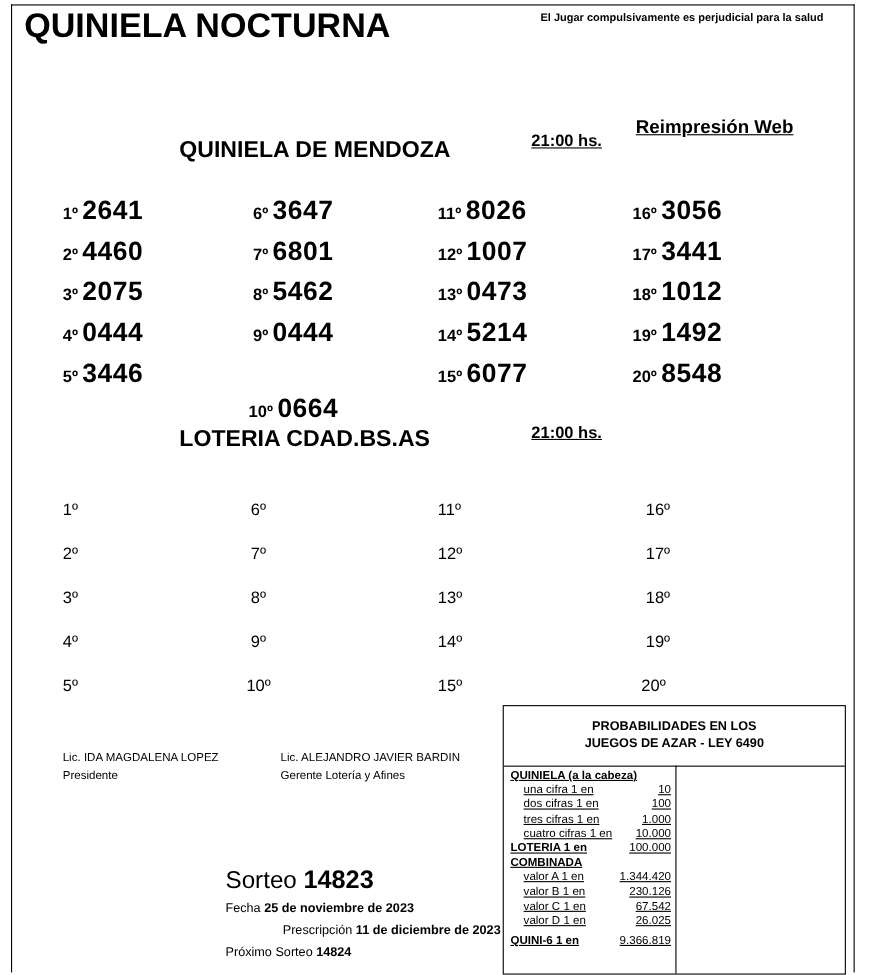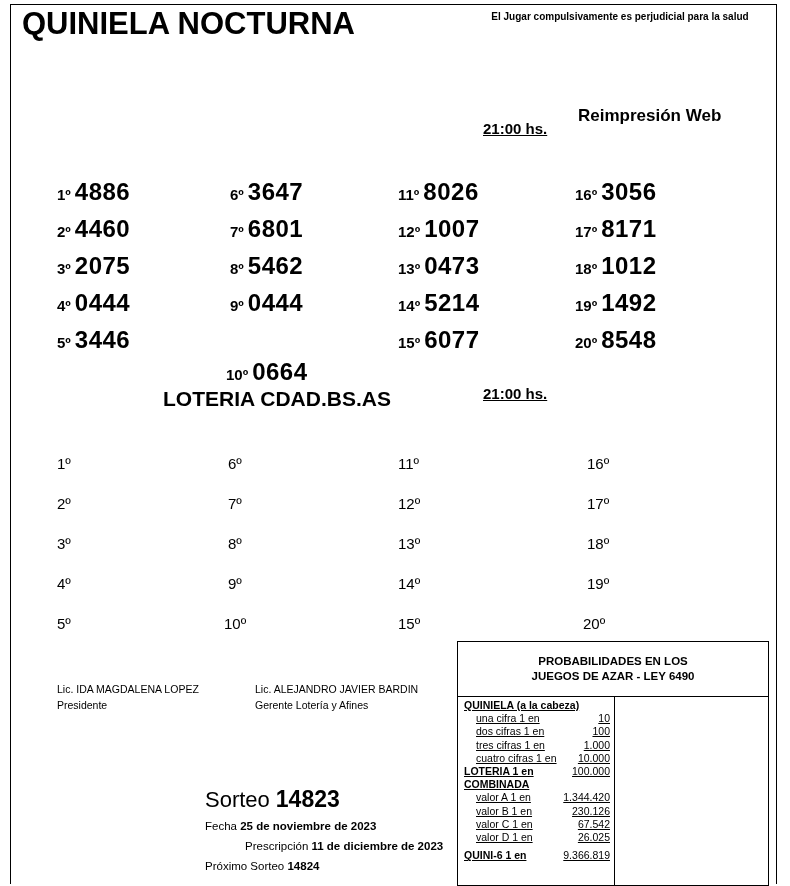--- a/index.html
+++ b/index.html
@@ -49,20 +49,21 @@
     font-weight: bold;
     text-align: center;
     line-height: 14px;
   }
   .reimpresion {
     position: absolute;
     left: 578px;
     top: 106px;
     font-size: 17px;
     font-weight: bold;
+    text-decoration: underline;
   }
   .game-title {
     position: absolute;
     font-size: 21px;
     font-weight: bold;
   }
   .game-time {
     position: absolute;
     font-size: 15px;
     font-weight: bold;
@@ -179,43 +180,44 @@
 </head>
 <body>
 
 <div class="page">
   <div class="frame"></div>
 
   <div class="main-title">QUINIELA NOCTURNA</div>
   <div class="warning">El Jugar compulsivamente es perjudicial para la salud</div>
   <div class="reimpresion">Reimpresión Web</div>
 
+  <div class="game-title" style="left:163px; top:125px;">QUINIELA  DE MENDOZA</div>
   <div class="game-time" style="left:483px; top:120px;">21:00 hs.</div>
 
   <div class="grid">
-    <div class="cell" style="left:57px; top:178px;"><span class="ord">1º</span><span class="num">4886</span></div>
+    <div class="cell" style="left:57px; top:178px;"><span class="ord">1º</span><span class="num">2641</span></div>
     <div class="cell" style="left:57px; top:215px;"><span class="ord">2º</span><span class="num">4460</span></div>
     <div class="cell" style="left:57px; top:252px;"><span class="ord">3º</span><span class="num">2075</span></div>
     <div class="cell" style="left:57px; top:289px;"><span class="ord">4º</span><span class="num">0444</span></div>
     <div class="cell" style="left:57px; top:326px;"><span class="ord">5º</span><span class="num">3446</span></div>
 
     <div class="cell" style="left:230px; top:178px;"><span class="ord">6º</span><span class="num">3647</span></div>
     <div class="cell" style="left:230px; top:215px;"><span class="ord">7º</span><span class="num">6801</span></div>
     <div class="cell" style="left:230px; top:252px;"><span class="ord">8º</span><span class="num">5462</span></div>
     <div class="cell" style="left:230px; top:289px;"><span class="ord">9º</span><span class="num">0444</span></div>
     <div class="cell" style="left:226px; top:326px;margin-top:32px;"><span class="ord">10º</span><span class="num">0664</span></div>
 
     <div class="cell" style="left:398px; top:178px;"><span class="ord">11º</span><span class="num">8026</span></div>
     <div class="cell" style="left:398px; top:215px;"><span class="ord">12º</span><span class="num">1007</span></div>
     <div class="cell" style="left:398px; top:252px;"><span class="ord">13º</span><span class="num">0473</span></div>
     <div class="cell" style="left:398px; top:289px;"><span class="ord">14º</span><span class="num">5214</span></div>
     <div class="cell" style="left:398px; top:326px;"><span class="ord">15º</span><span class="num">6077</span></div>
 
     <div class="cell" style="left:575px; top:178px;"><span class="ord">16º</span><span class="num">3056</span></div>
-    <div class="cell" style="left:575px; top:215px;"><span class="ord">17º</span><span class="num">8171</span></div>
+    <div class="cell" style="left:575px; top:215px;"><span class="ord">17º</span><span class="num">3441</span></div>
     <div class="cell" style="left:575px; top:252px;"><span class="ord">18º</span><span class="num">1012</span></div>
     <div class="cell" style="left:575px; top:289px;"><span class="ord">19º</span><span class="num">1492</span></div>
     <div class="cell" style="left:575px; top:326px;"><span class="ord">20º</span><span class="num">8548</span></div>
   </div>
 
   <div class="game-title" style="left:163px; top:387px;">LOTERIA CDAD.BS.AS</div>
   <div class="game-time" style="left:483px; top:385px;">21:00 hs.</div>
 
   <div class="grid">
     <div class="cell" style="left:57px; top:447px;"><span class="ord-light">1º</span><span class="num"></span></div>
@@ -251,21 +253,21 @@
     <div>Lic. IDA MAGDALENA LOPEZ</div>
     <div>Presidente</div>
   </div>
 
   <div class="sorteo-line">
     <span class="sorteo-label">Sorteo</span><span class="sorteo-num">14823</span>
   </div>
   <div class="info-line" style="left:205px; top:820px;">
     <span>Fecha</span>&nbsp;<b>25 de noviembre de 2023</b>
   </div>
-  <div class="info-line" style="left:205px; top:840px;padding-left:40px;">
+  <div class="info-line" style="left:217px; top:840px;padding-left:40px;">
     <span>Prescripción</span>&nbsp;<b>11 de diciembre de 2023</b>
   </div>
   <div class="info-line" style="left:205px; top:860px;">
     <span>Próximo Sorteo</span>&nbsp;<b>14824</b>
   </div>
 
   <div class="prob-box">
     <div class="prob-head">
       <div>PROBABILIDADES EN LOS</div>
       <div>JUEGOS DE AZAR - LEY 6490</div>

